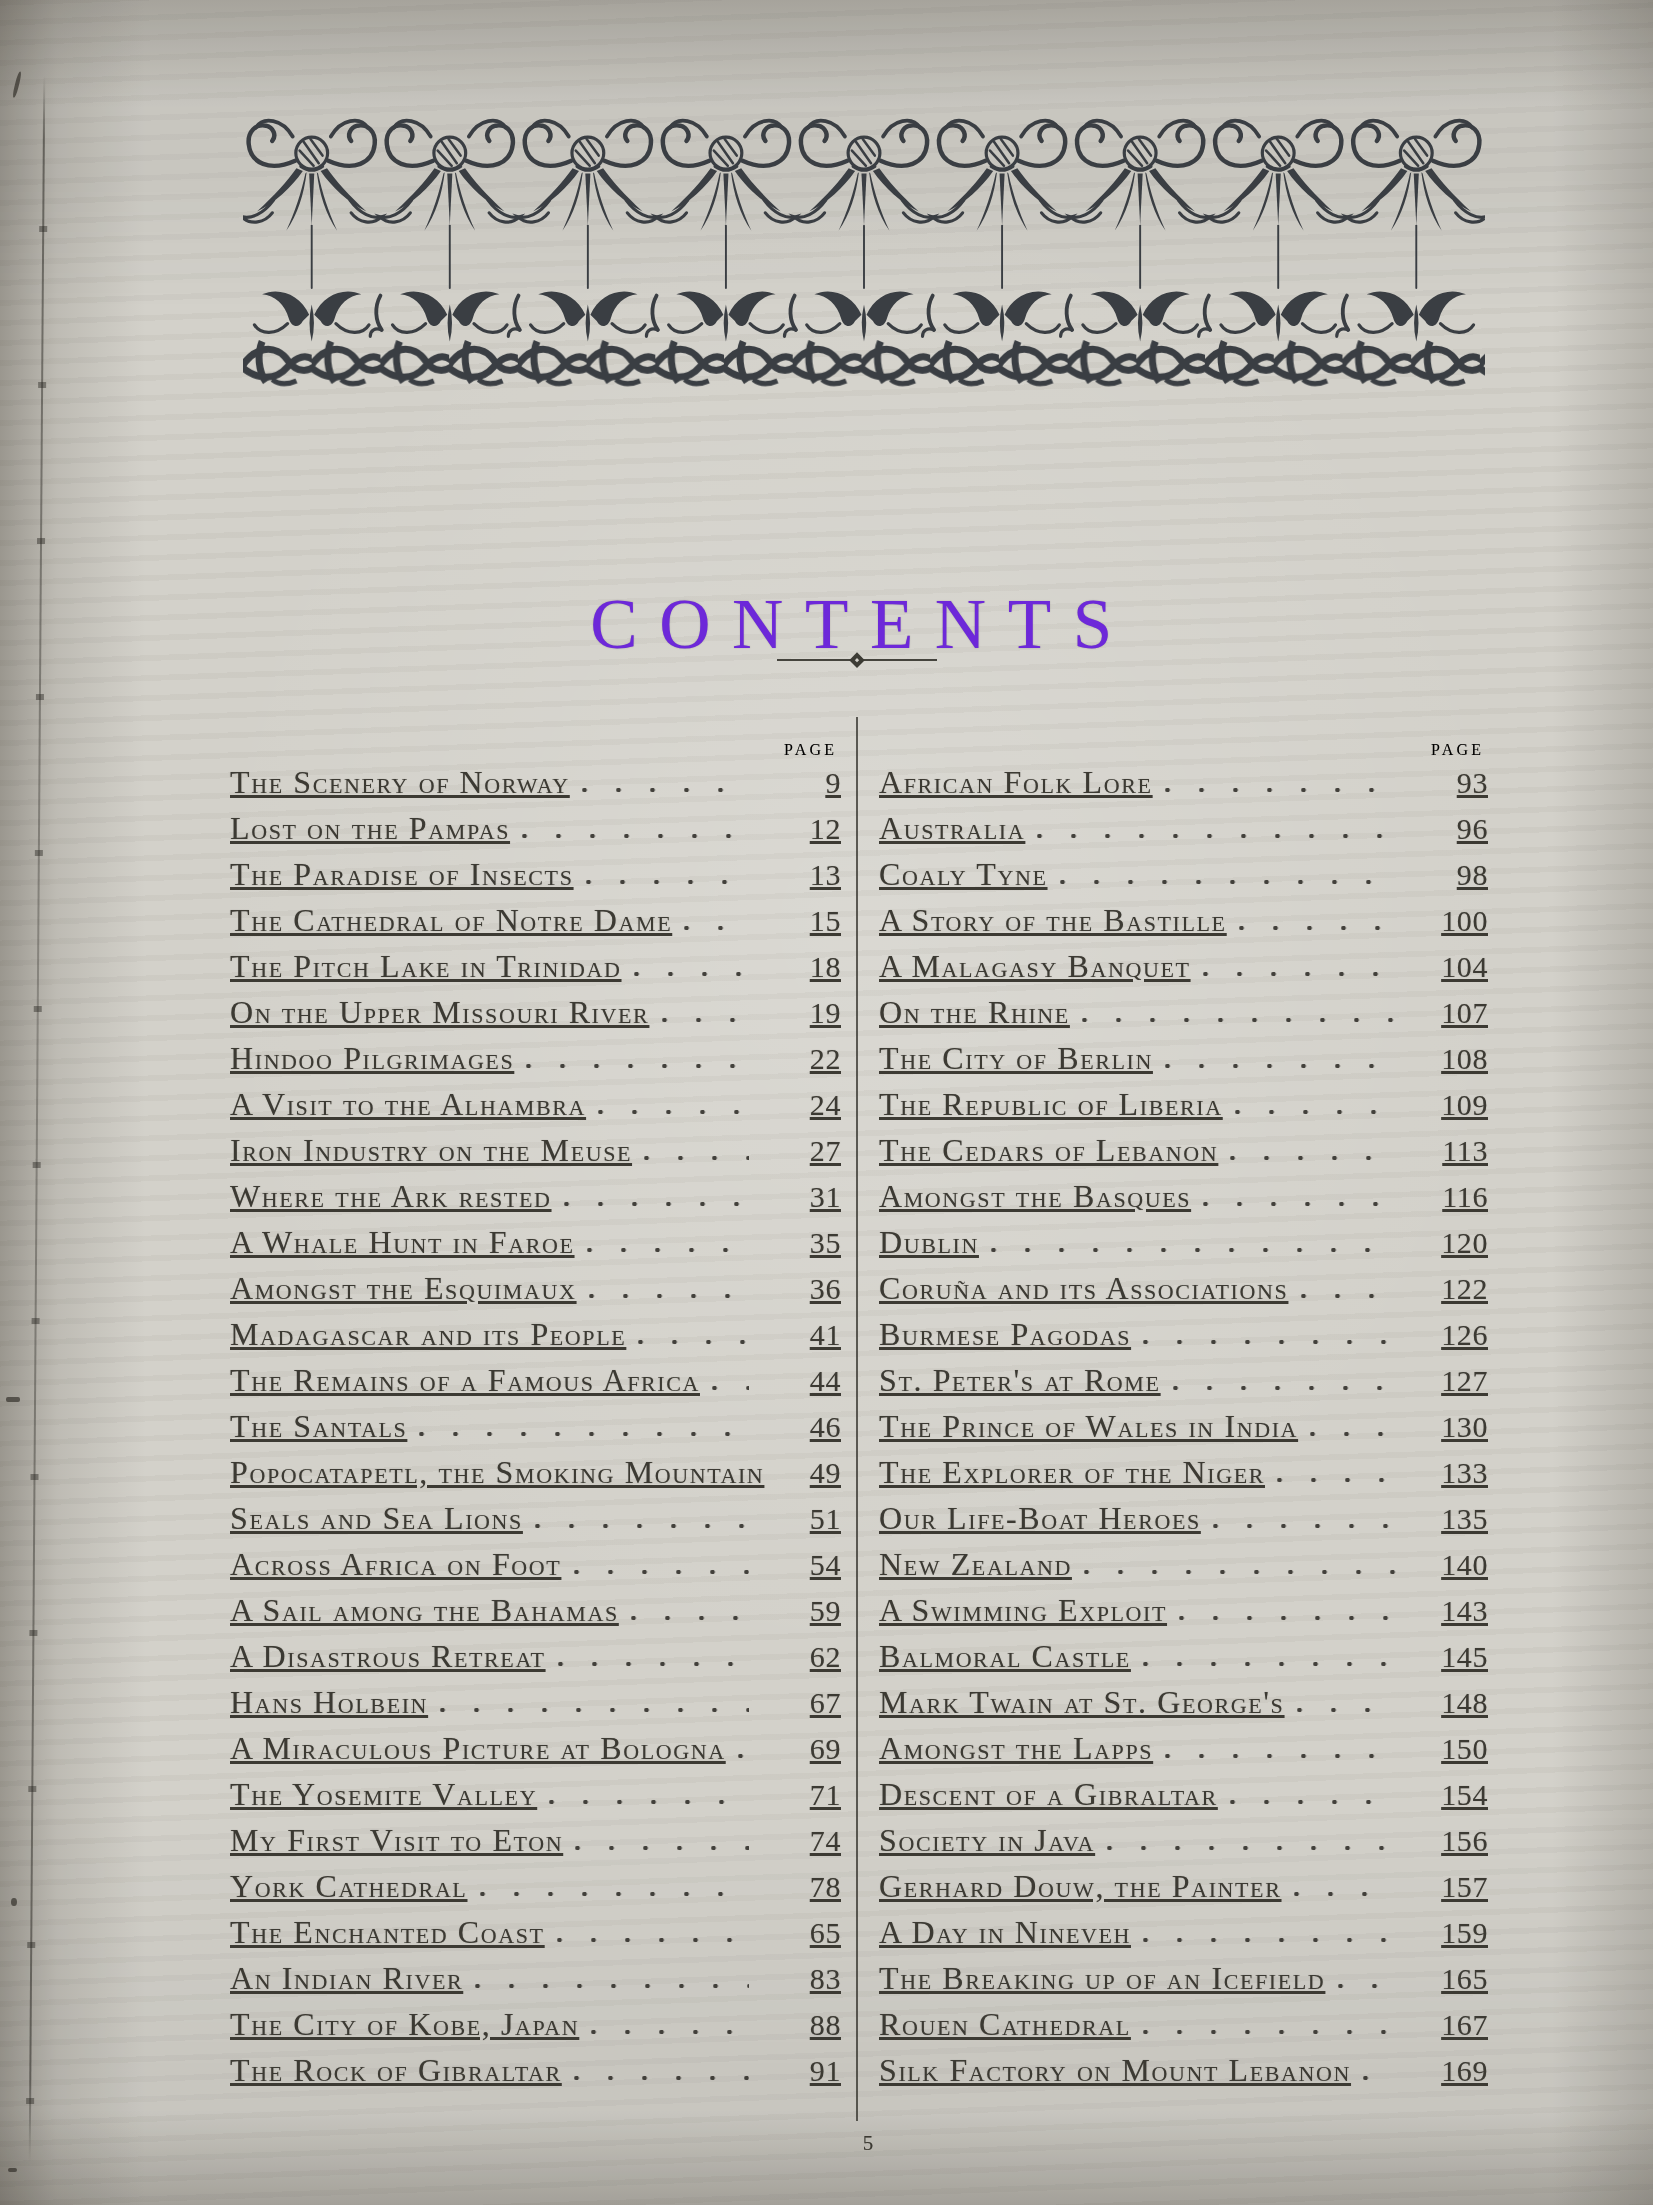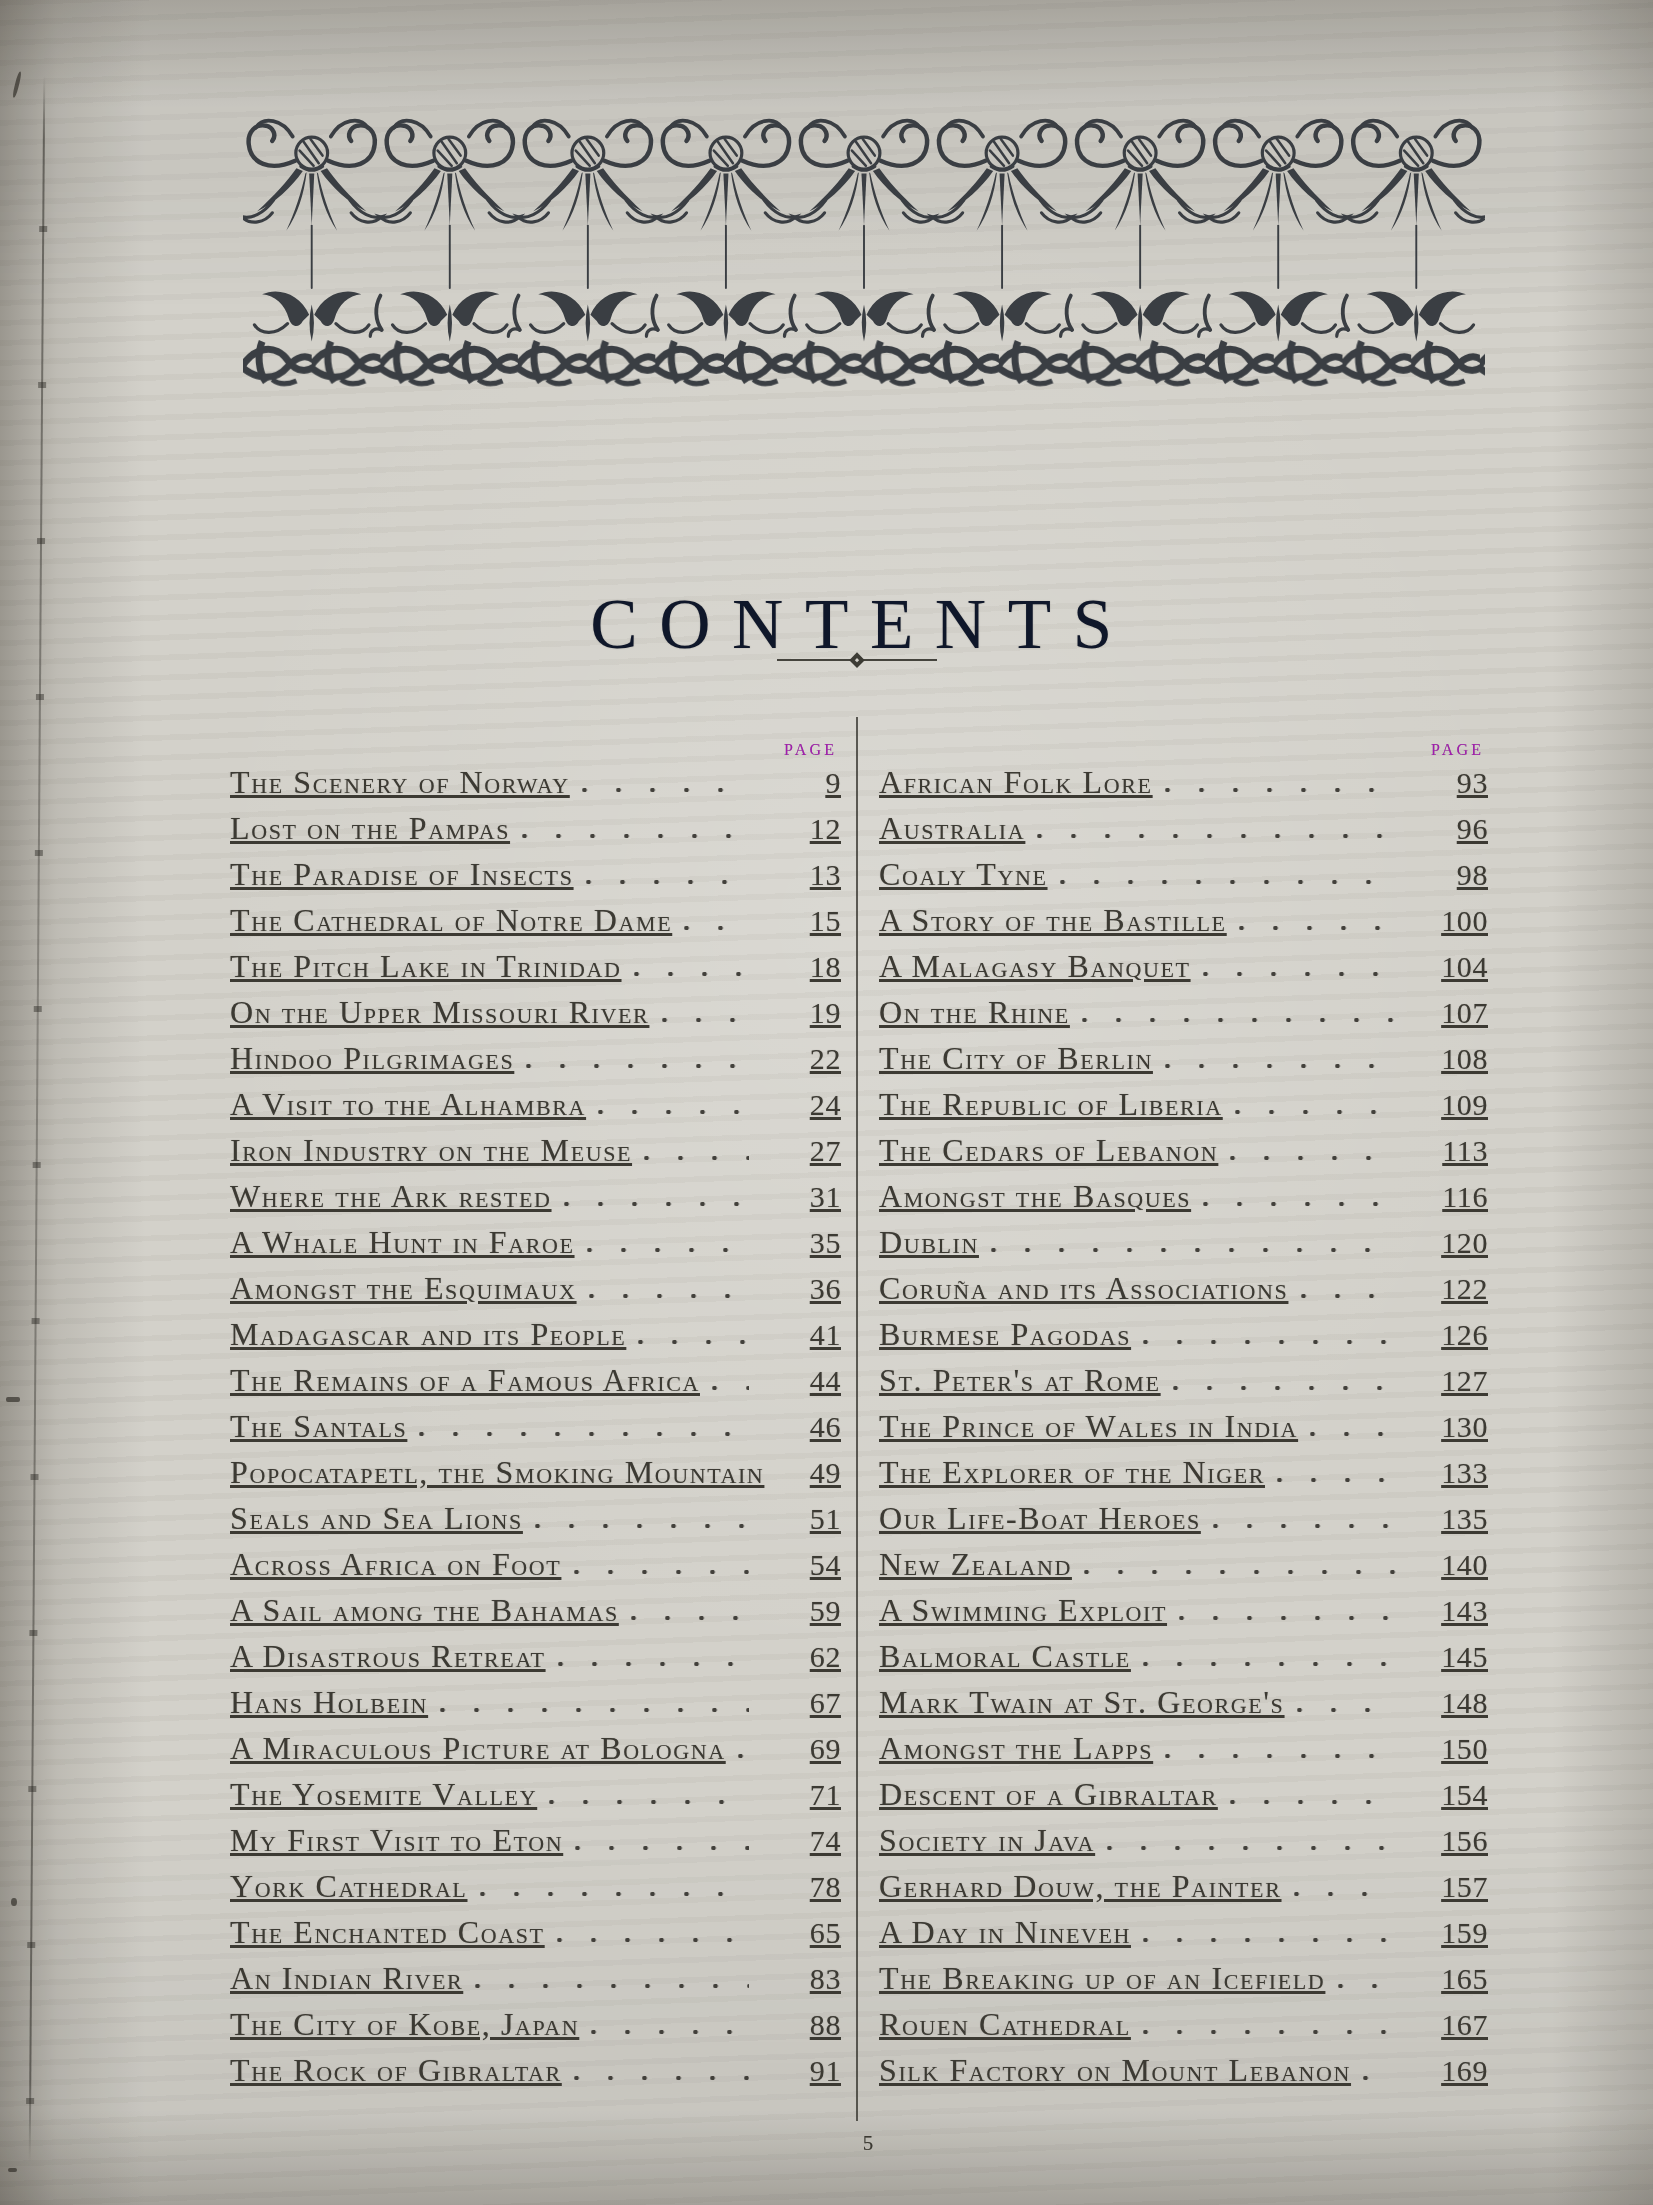--- a/index.html
+++ b/index.html
@@ -37,35 +37,35 @@
   .blemish.b2{left:6.4px;top:1397px;width:14px;height:4.5px;}
   .blemish.b3{left:11.4px;top:1898px;width:5.7px;height:8.3px;border-radius:50%;}
   .blemish.b4{left:7.6px;top:2168px;width:9px;height:3.8px;}
 
   
   .ornament{position:absolute;left:243px;top:116px;width:1242px;height:279px;}
   .ornament svg{width:100%;height:100%;}
 
   
   .title{position:absolute;left:191px;top:536px;width:1342px;text-align:center;
-    font-size:71px;letter-spacing:21.6px;color:#0f172a;font-weight:normal;
+    font-size:71px;letter-spacing:21.6px;color:#6d28d9;font-weight:normal;
     text-shadow:0 0 1.3px rgba(55,53,46,.35);white-space:nowrap;}
   .divider{position:absolute;top:654px;left:777px;width:160px;height:12.7px;}
   .divider .line{position:absolute;top:5.1px;left:0;right:0;height:1.9px;background:#45443d;}
   .divider .diamond{position:absolute;left:50%;top:5.7px;width:10.8px;height:10.8px;background:#3c3b34;
     transform:translate(-50%,-50%) rotate(45deg);}
   .divider .diamond::after{content:"";position:absolute;inset:3.8px;background:#d3d1ca;}
 
   
   .colrule{position:absolute;left:856px;top:717px;width:1.9px;height:1404px;background:rgba(58,56,50,.8);}
   .col{position:absolute;top:714px;}
   .col.left{left:230px;width:611px;}
   .col.right{left:879px;width:609px;}
   .col-header{height:45px;display:flex;align-items:flex-end;justify-content:flex-end;
-    font-size:16px;letter-spacing:3.2px;padding-right:3.8px;color:#a21caf;font-variant:small-caps;
+    font-size:16px;letter-spacing:3.2px;padding-right:3.8px;color:#000000;font-variant:small-caps;
     text-shadow:0 0 0.6px rgba(55,53,46,.4);}
   .row{display:flex;align-items:baseline;height:46px;font-size:32px;line-height:46px;text-decoration:underline;}
   .row .t{font-variant:small-caps;letter-spacing:1.6px;white-space:nowrap;
     text-shadow:0 0 1px rgba(55,53,46,.35);}
   .row .lead{flex:1;height:6.4px;margin:0 7.6px 0 10.2px;align-self:baseline;
     background-image:radial-gradient(circle at 3.2px 3.2px, rgba(50,48,43,.9) 2px, rgba(50,48,43,0) 2.7px);
     background-size:34px 6.4px;background-repeat:repeat-x;background-position:1.3px bottom;}
   .row .p{width:84px;text-align:right;font-size:30px;letter-spacing:0.6px;
     text-shadow:0 0 1px rgba(55,53,46,.35);}
 

